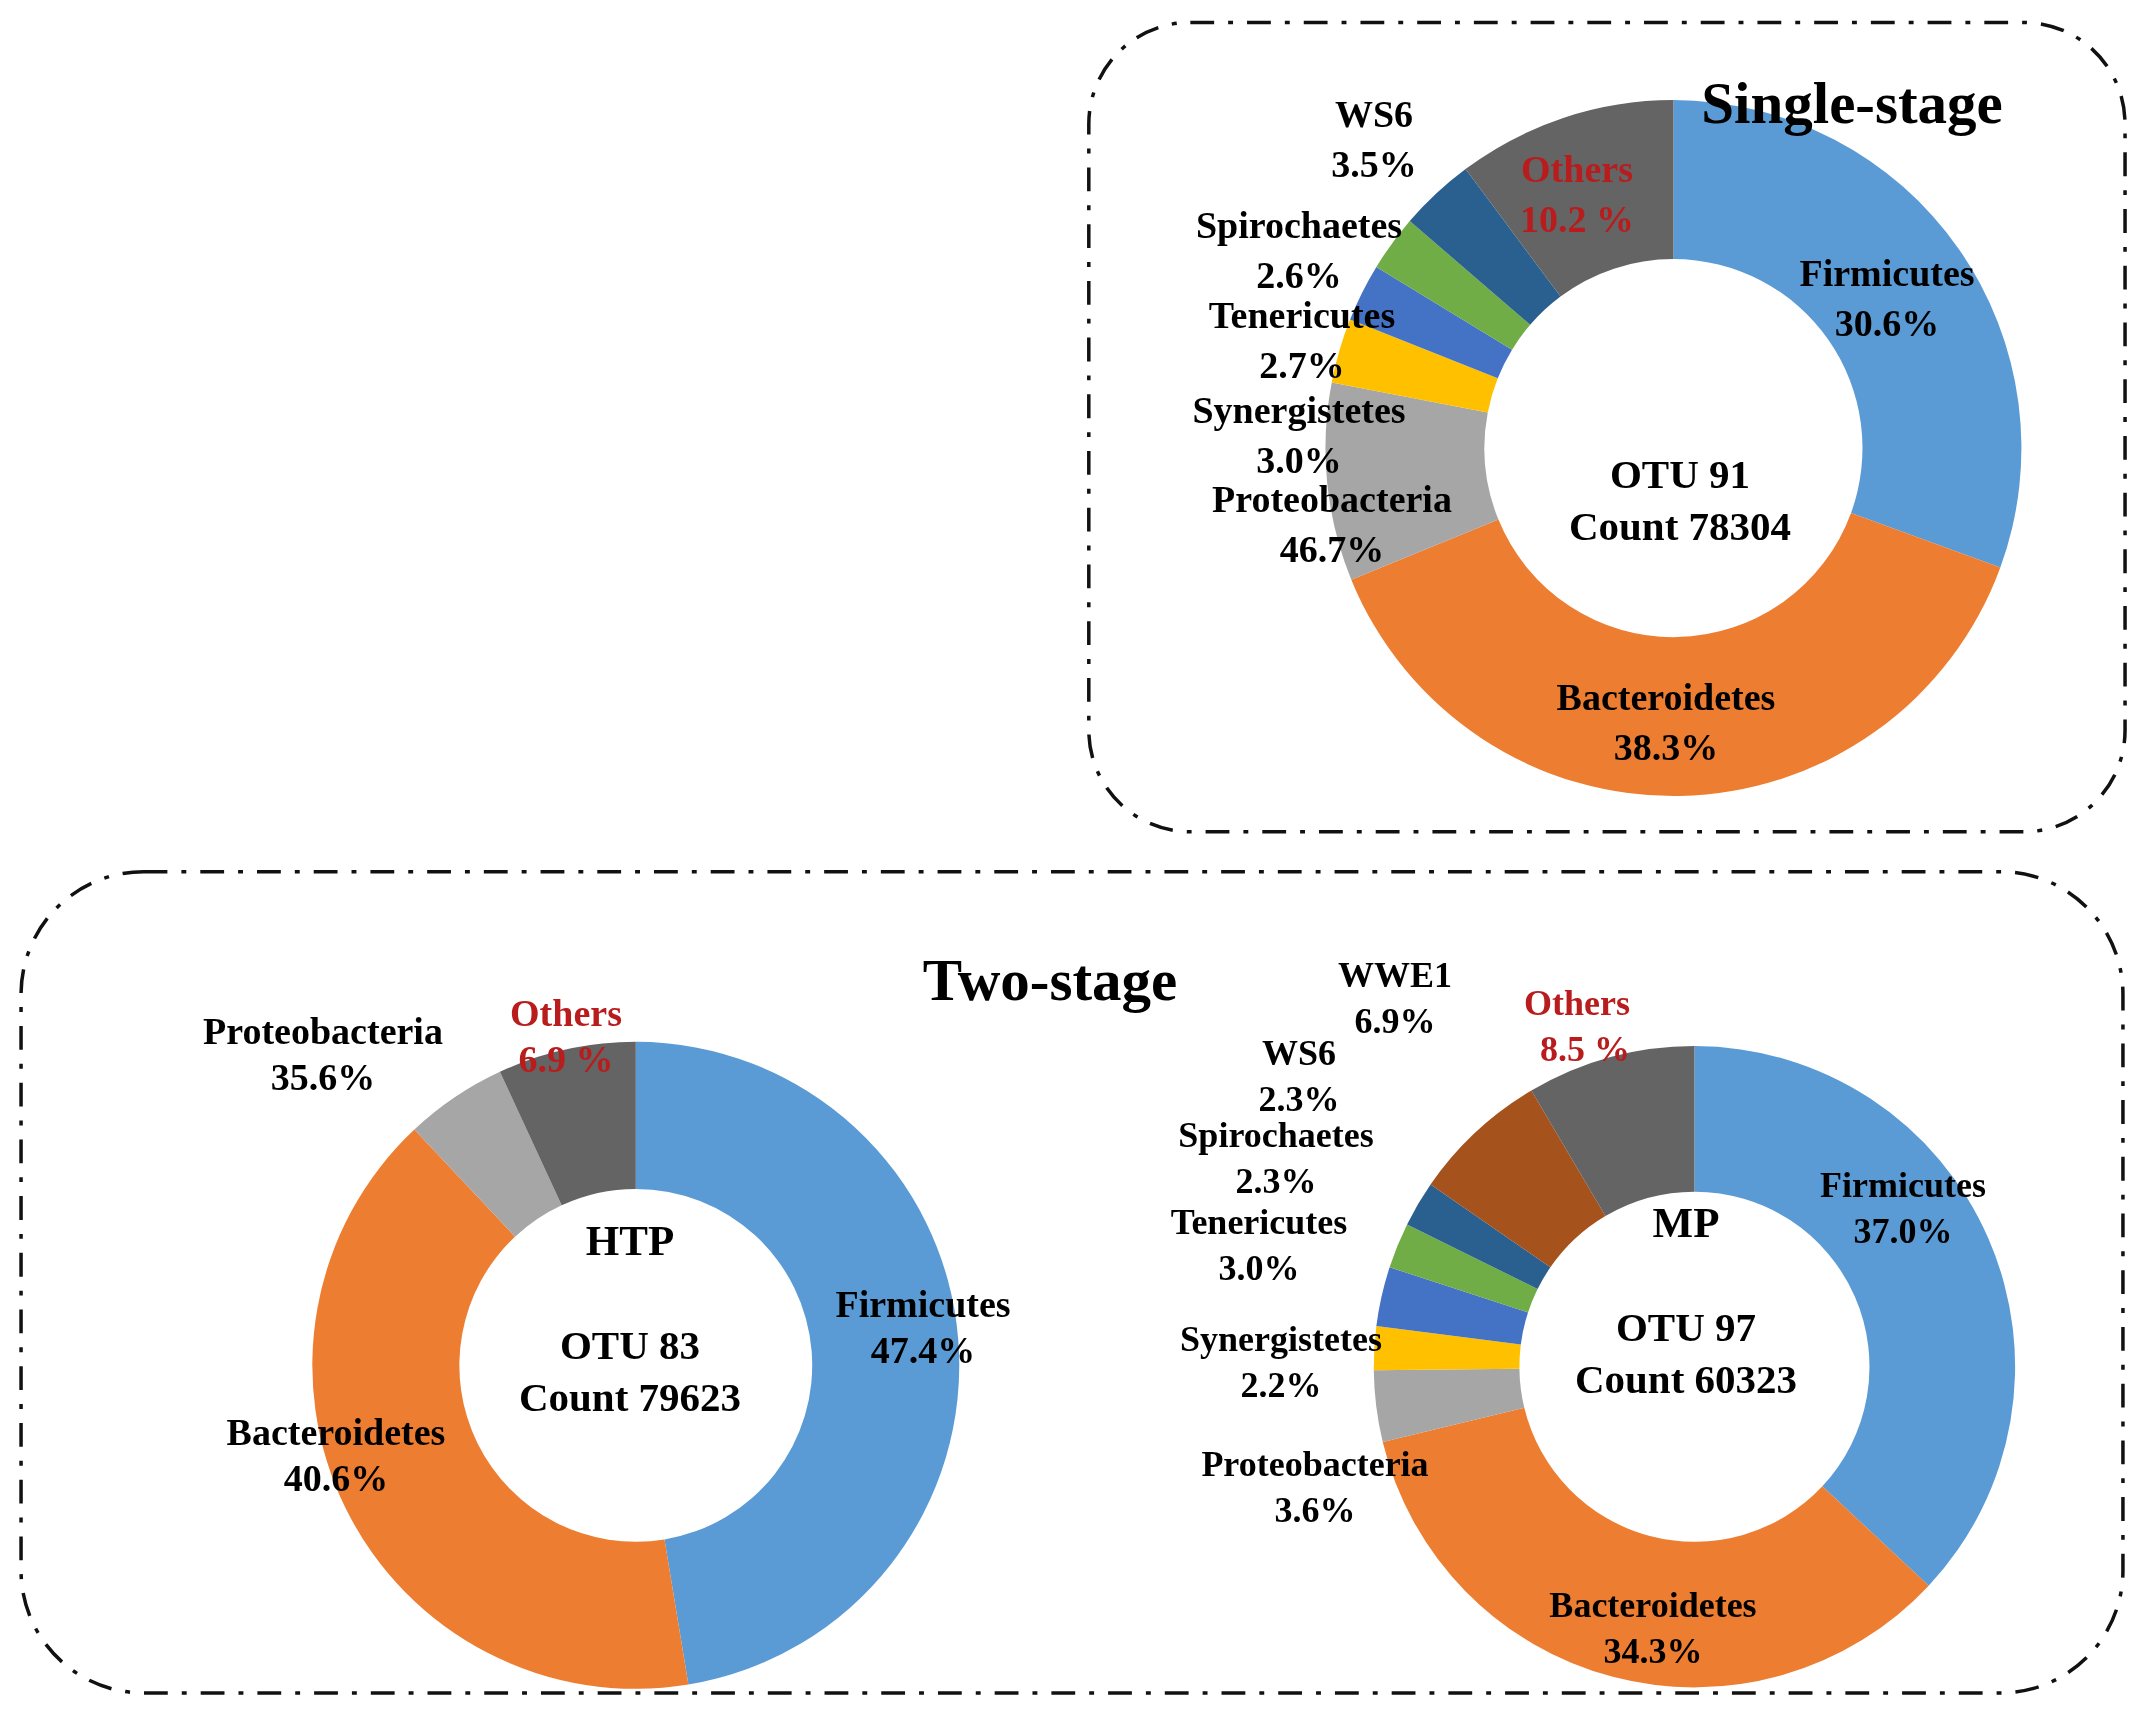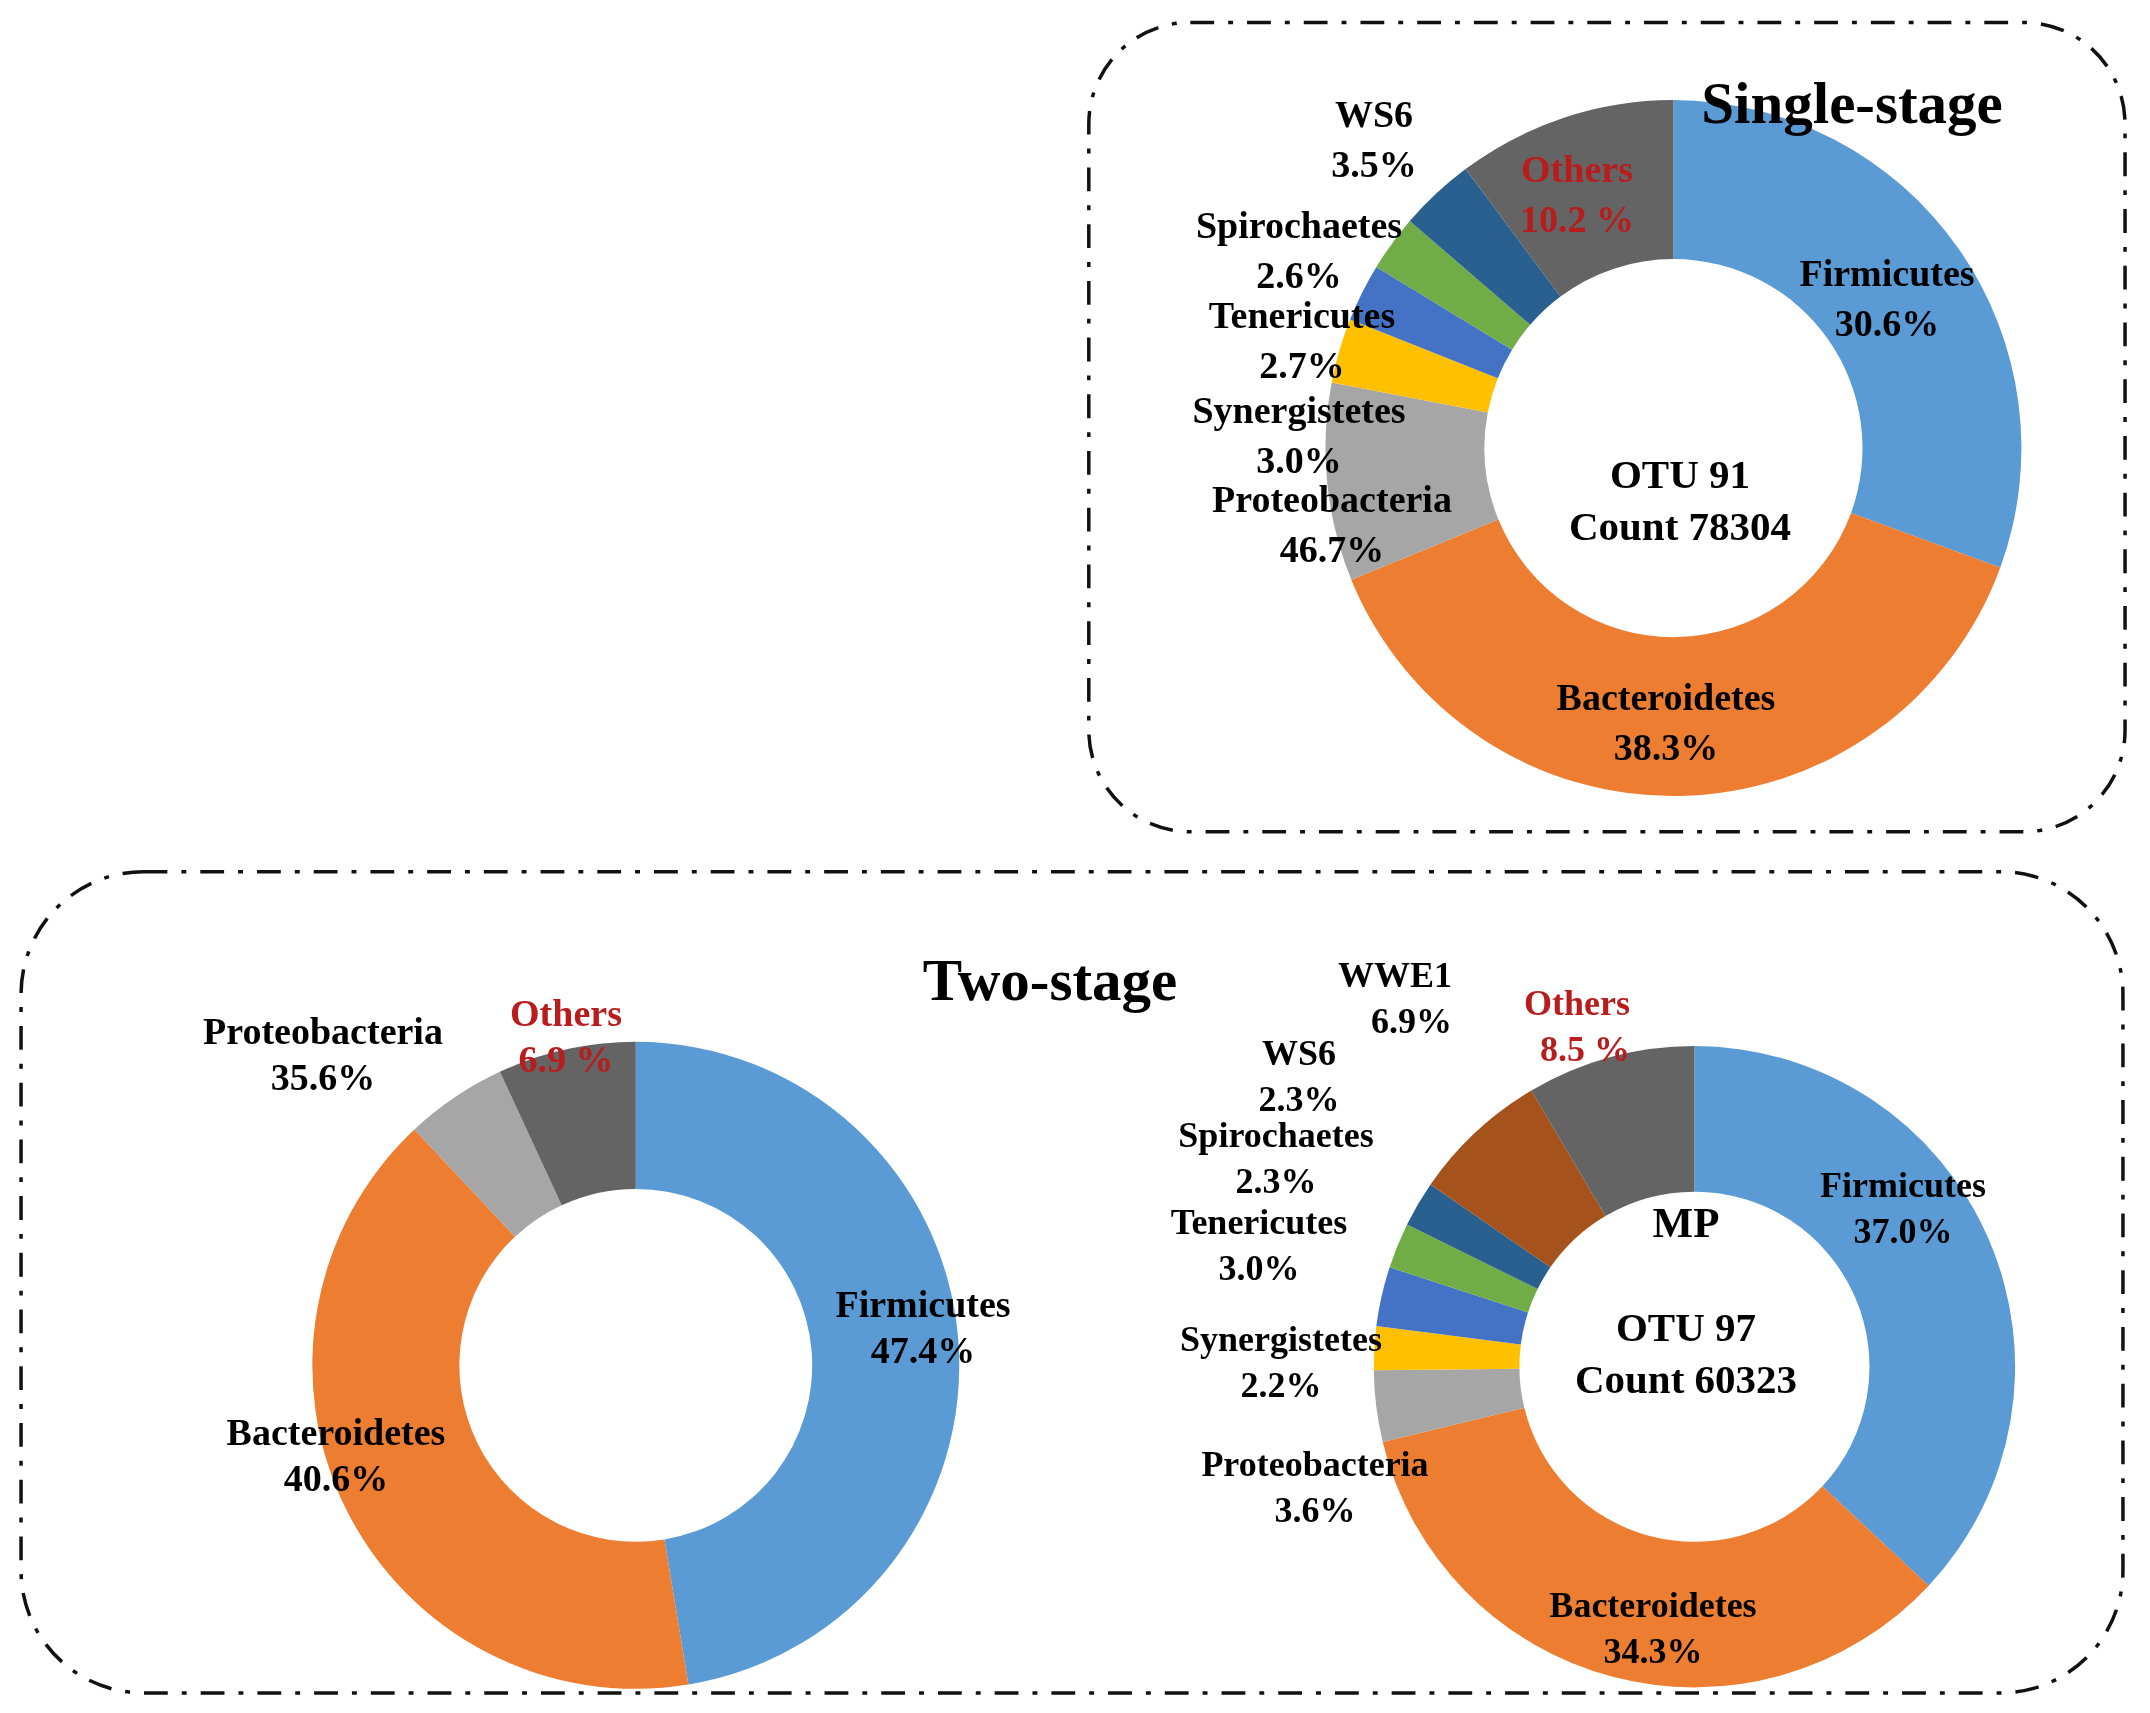--- a/index.html
+++ b/index.html
@@ -86,20 +86,26 @@
 
   <div class="group-title" style="left:1852px; top:103px;">Single-stage</div>
 
   <div class="group-title" style="left:1050px; top:980px;">Two-stage</div>
 
   <div class="center-label" style="left:1680px; top:500px;">
     <div>OTU 91</div>
     <div>Count 78304</div>
   </div>
 
+  <div class="center-label" style="left:630px; top:1319px;">
+    <div class="cname">HTP</div>
+    <div class="gap"></div>
+    <div>OTU 83</div>
+    <div>Count 79623</div>
+  </div>
 
   <div class="center-label" style="left:1686px; top:1301px;">
     <div class="cname">MP</div>
     <div class="gap"></div>
     <div>OTU 97</div>
     <div>Count 60323</div>
   </div>
 
   <div id="slice-labels">
       <div class="slice-label c0" style="left: 1374px; top: 139px;">
@@ -143,21 +149,21 @@
         <div>6.9 %</div>
       </div>
       <div class="slice-label c1" style="left: 923px; top: 1327px;">
         <div>Firmicutes</div>
         <div>47.4%</div>
       </div>
       <div class="slice-label c1" style="left: 336px; top: 1455px;">
         <div>Bacteroidetes</div>
         <div>40.6%</div>
       </div>
-      <div class="slice-label c2" style="left: 1395px; top: 998px; text-align: right;">
+      <div class="slice-label c2" style="left: 1395px; top: 998px;">
         <div>WWE1</div>
         <div>6.9%</div>
       </div>
       <div class="slice-label c2" style="left: 1299px; top: 1076px;">
         <div>WS6</div>
         <div>2.3%</div>
       </div>
       <div class="slice-label c2" style="left: 1276px; top: 1158px;">
         <div>Spirochaetes</div>
         <div>2.3%</div>

